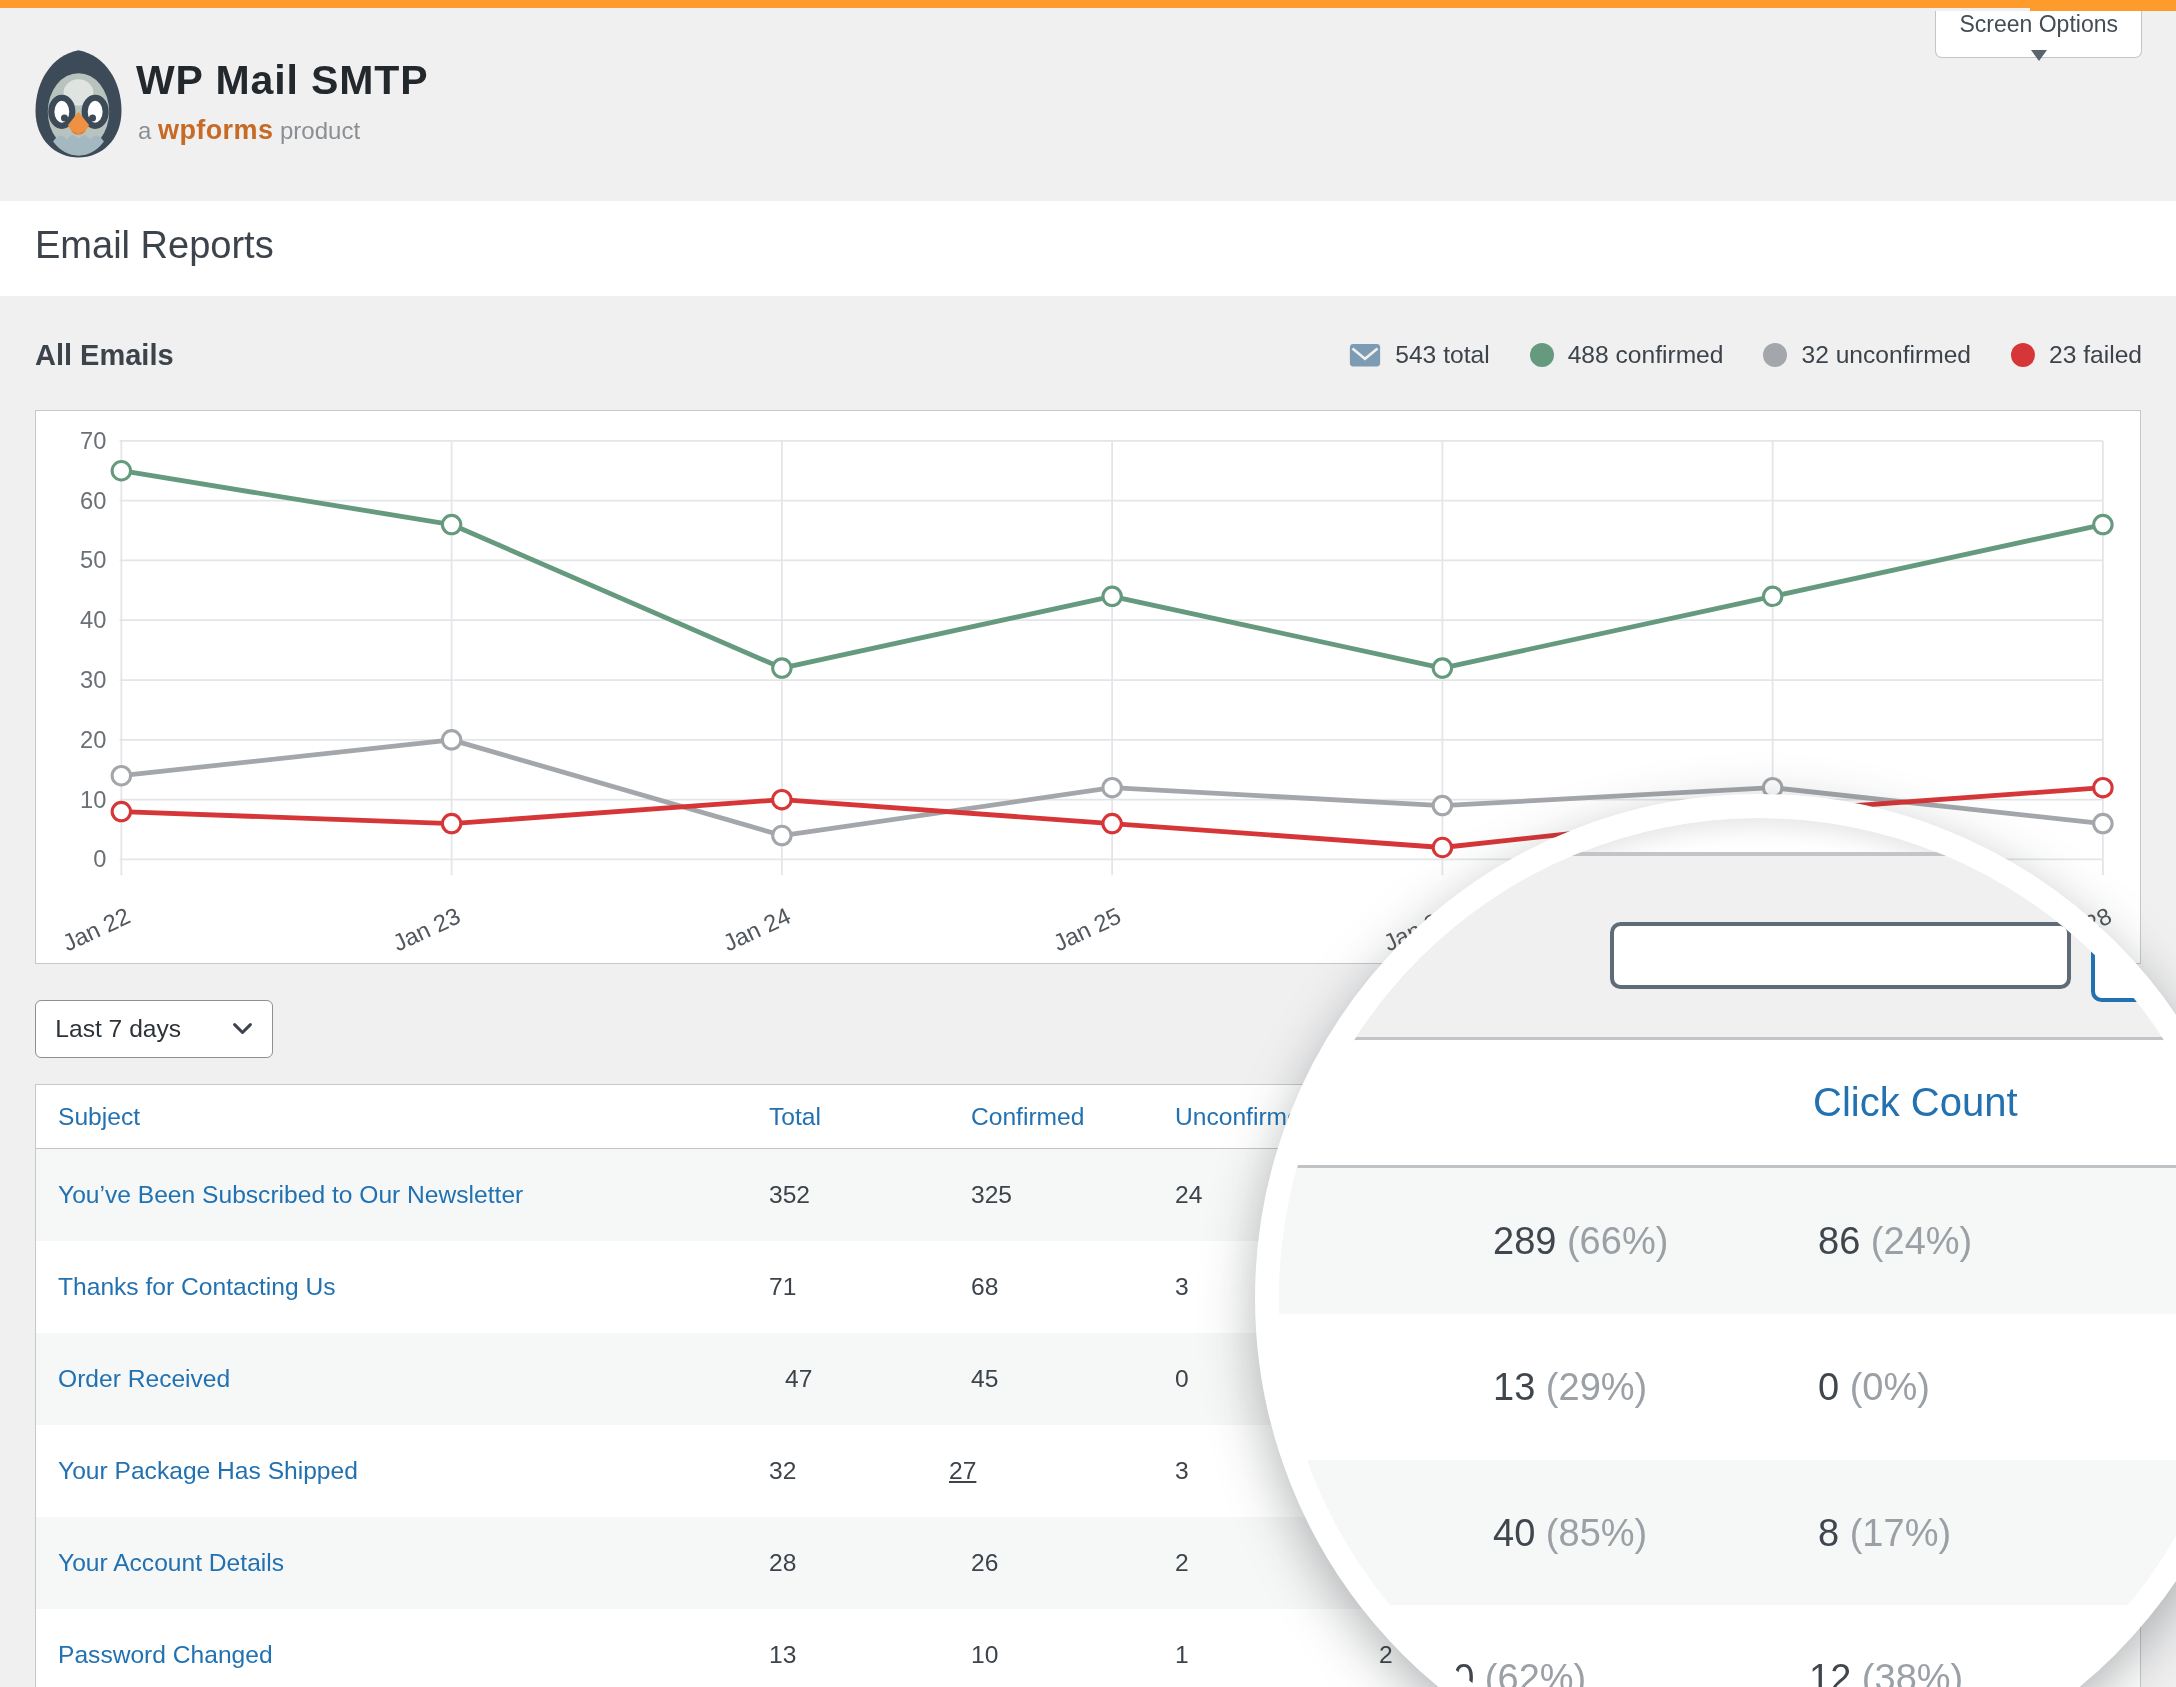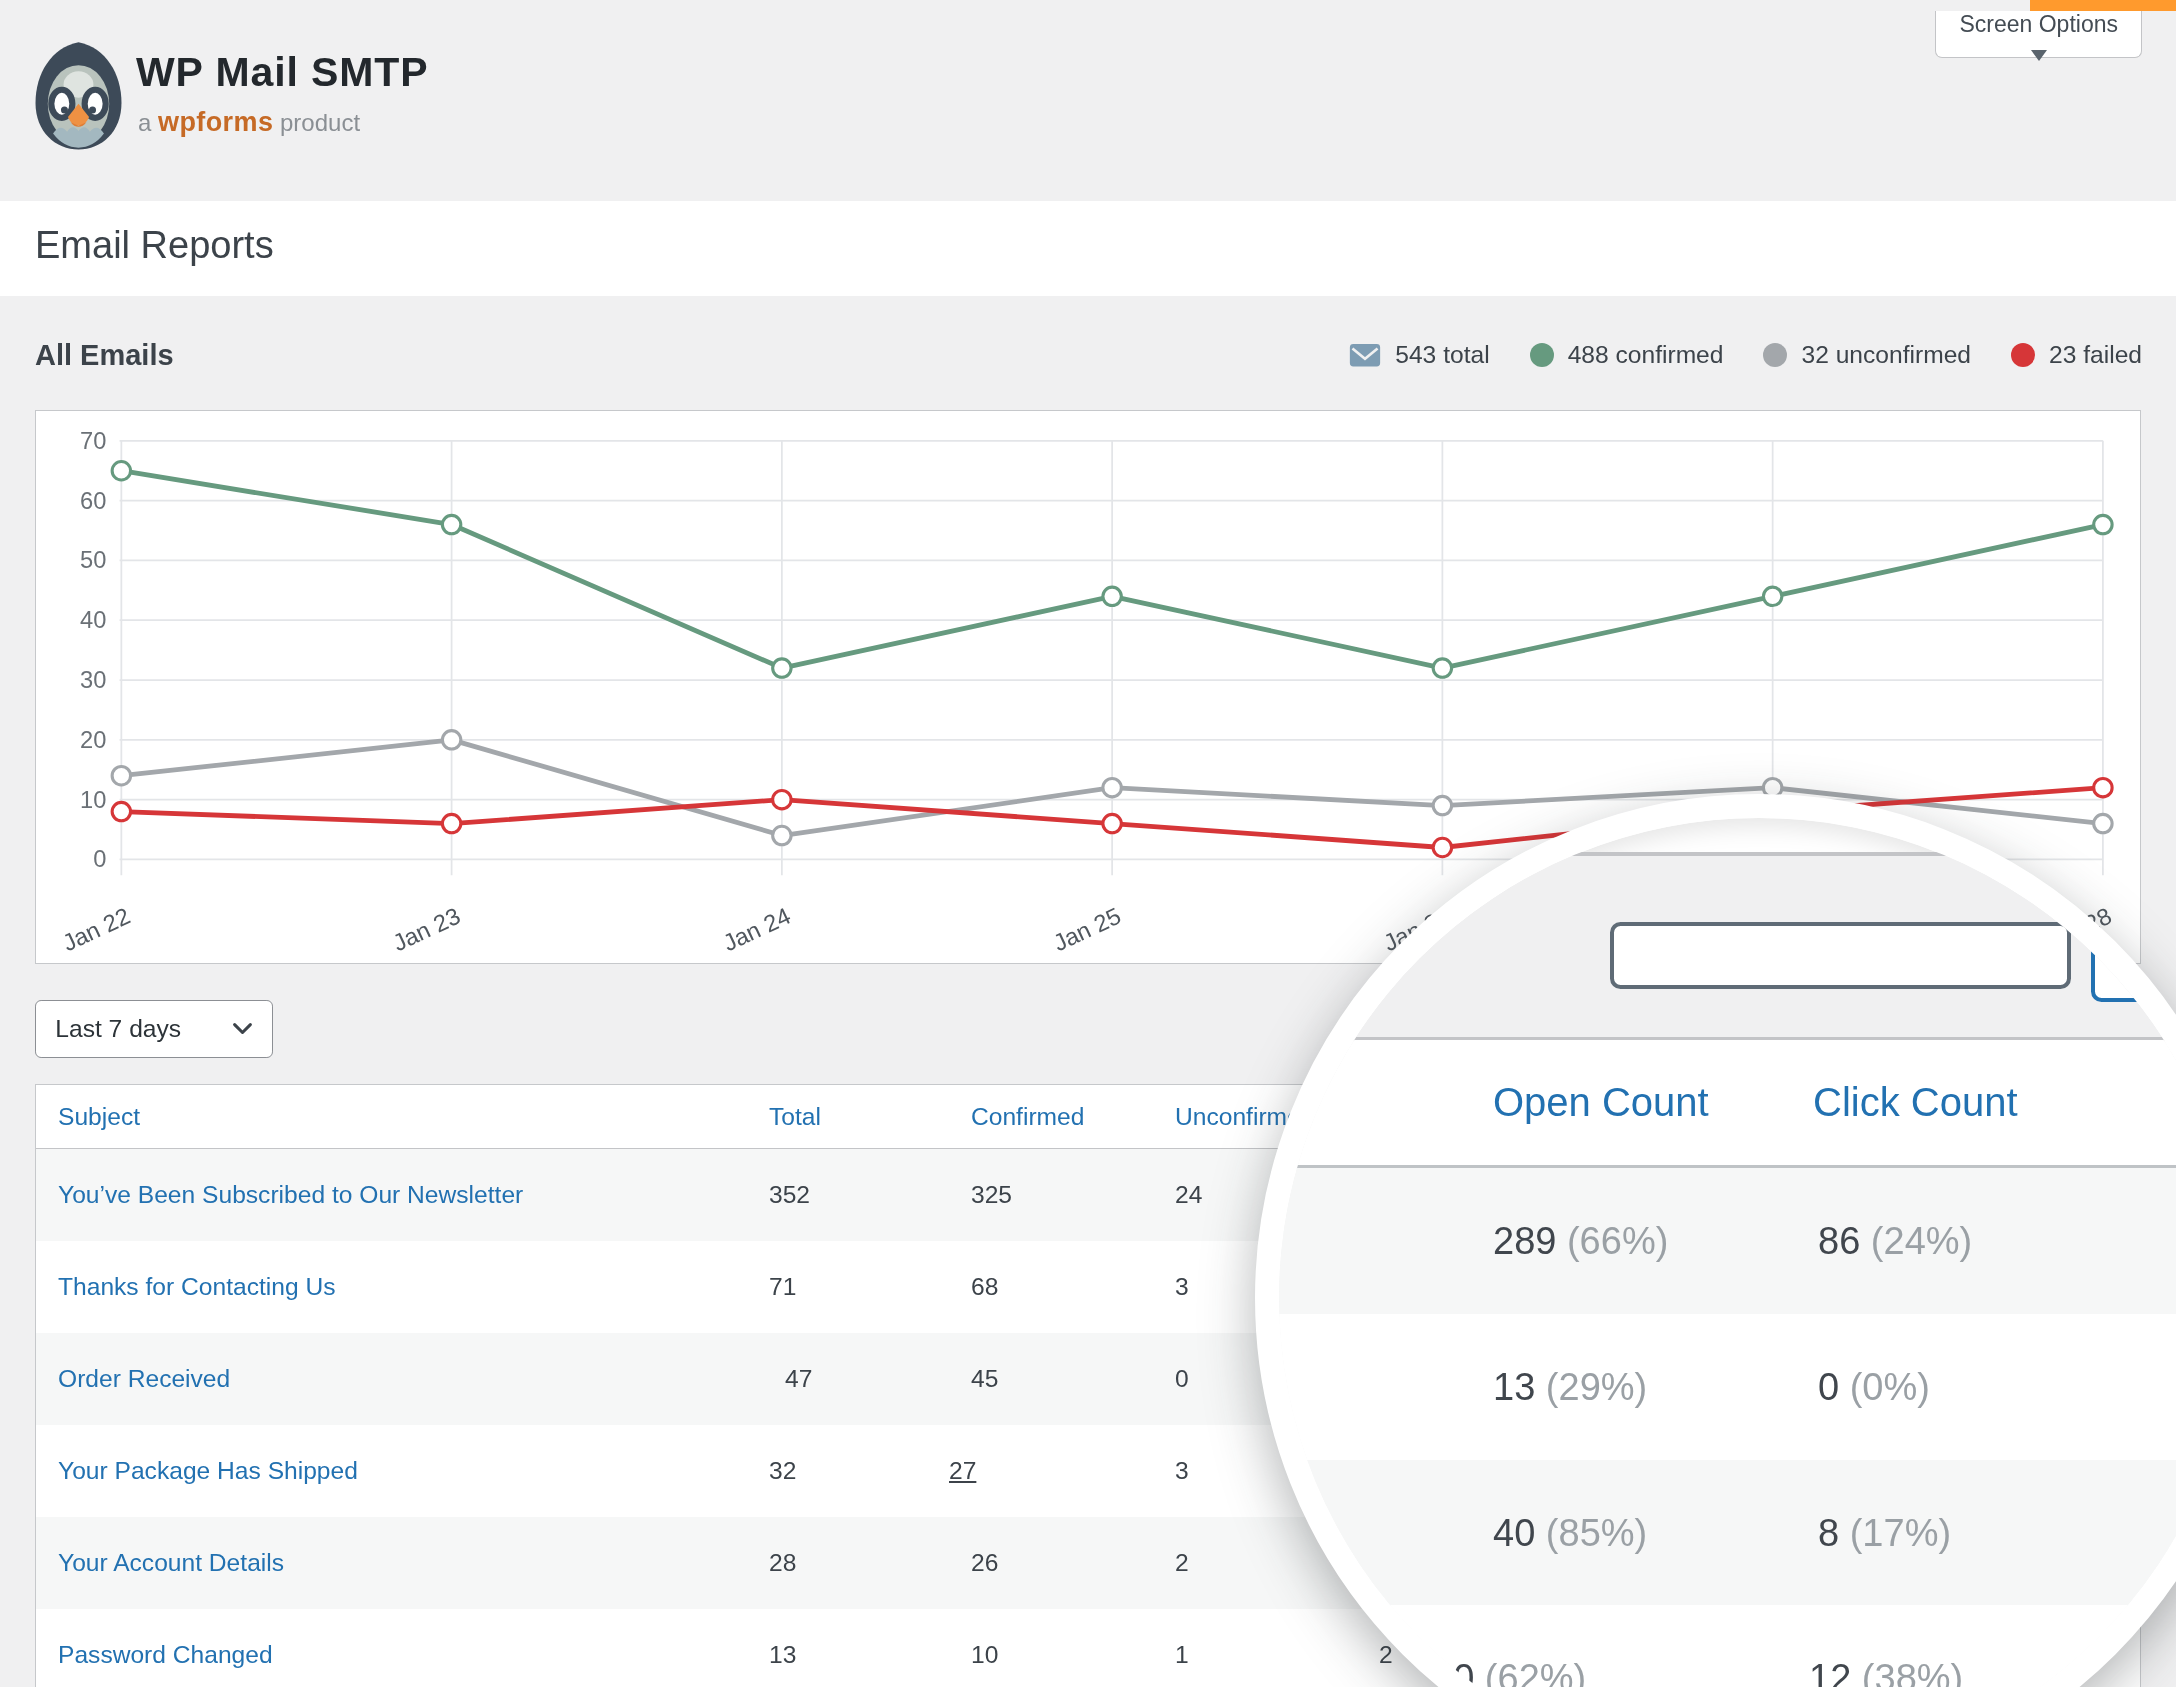--- a/index.html
+++ b/index.html
@@ -9,21 +9,21 @@
   }
   
   .topbar{position:absolute;left:0;top:0;width:2177px;height:10.5px;background:#ff9a2d;}
   .screen-options{
     position:absolute;top:10.5px;right:35px;height:46px;padding:0 23px;
     background:#fff;border:0.9px solid #c3c4c7;border-top:none;
     border-radius:0 0 7px 7px;display:flex;align-items:center;gap:12.3px;
     font-size:23px;color:#444c54;cursor:pointer;flex-direction:column;
   }
   .caret-down{width:0;height:0;border-left:8.8px solid transparent;border-right:8.8px solid transparent;border-top:11.4px solid #5a646d;}
-  .branding{position:absolute;left:0;top:0;width:2030px;height:190px;background:#f0f0f1;}
+  .branding{position:absolute;left:0;top:8px;width:2030px;height:190px;background:#f0f0f1;}
   .logo{position:absolute;left:32px;top:37px;}
   .brand-title{position:absolute;left:136px;top:49px;font-size:41px;font-weight:bold;color:#23282d;letter-spacing:0.9px;}
   .brand-tagline{position:absolute;left:138px;top:107px;font-size:24px;color:#8a8f94;}
   .brand-tagline b{font-size:27px;color:#c66a26;letter-spacing:0.4px;}
   .title-band{position:absolute;left:0;top:201px;width:2177px;height:95px;background:#fff;}
   .page-title{position:absolute;left:35px;top:23px;font-size:38px;font-weight:400;color:#3c434a;}
   
   .section-head{position:absolute;left:35px;top:332px;width:2107px;height:46px;display:flex;align-items:center;justify-content:space-between;}
   .section-title{font-size:29px;font-weight:600;color:#3c434a;}
   .legend{display:flex;align-items:center;gap:40px;}
@@ -258,17 +258,16 @@
         <div class="mag-band" style="top: 1315px; height: 146px; background: rgb(255, 255, 255);"></div>
         <div class="mag-val" style="position: absolute; left: 1494px; top: 1315px;"><span class="num">13</span> <span class="pct">(29%)</span></div>
         <div class="mag-val" style="position: absolute; left: 1819px; top: 1315px;"><span class="num">0</span> <span class="pct">(0%)</span></div>
         <div class="mag-band" style="top: 1461px; height: 146px; background: rgb(246, 247, 247);"></div>
         <div class="mag-val" style="position: absolute; left: 1494px; top: 1461px;"><span class="num">40</span> <span class="pct">(85%)</span></div>
         <div class="mag-val" style="position: absolute; left: 1819px; top: 1461px;"><span class="num">8</span> <span class="pct">(17%)</span></div>
         <div class="mag-band" style="top: 1606px; height: 146px; background: rgb(255, 255, 255);"></div>
         <div class="mag-val" style="position: absolute; left: 1433px; top: 1606px;"><span class="num">20</span> <span class="pct">(62%)</span></div>
         <div class="mag-val" style="position: absolute; left: 1810px; top: 1606px;"><span class="num">12</span> <span class="pct">(38%)</span></div>
       </div>
-  <span class="mag-th" style="left: 1494px;">Open Count</span>
       <span class="mag-th" style="left: 1814px;">Click Count</span>
     </div>
 </div>
 
 
 </body></html>

